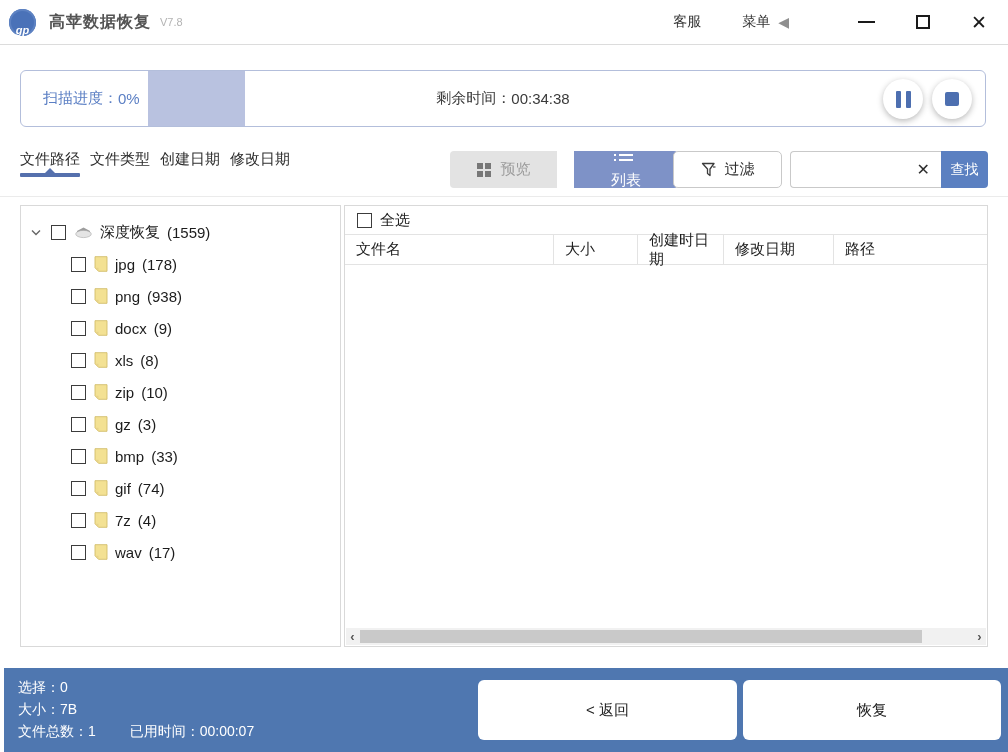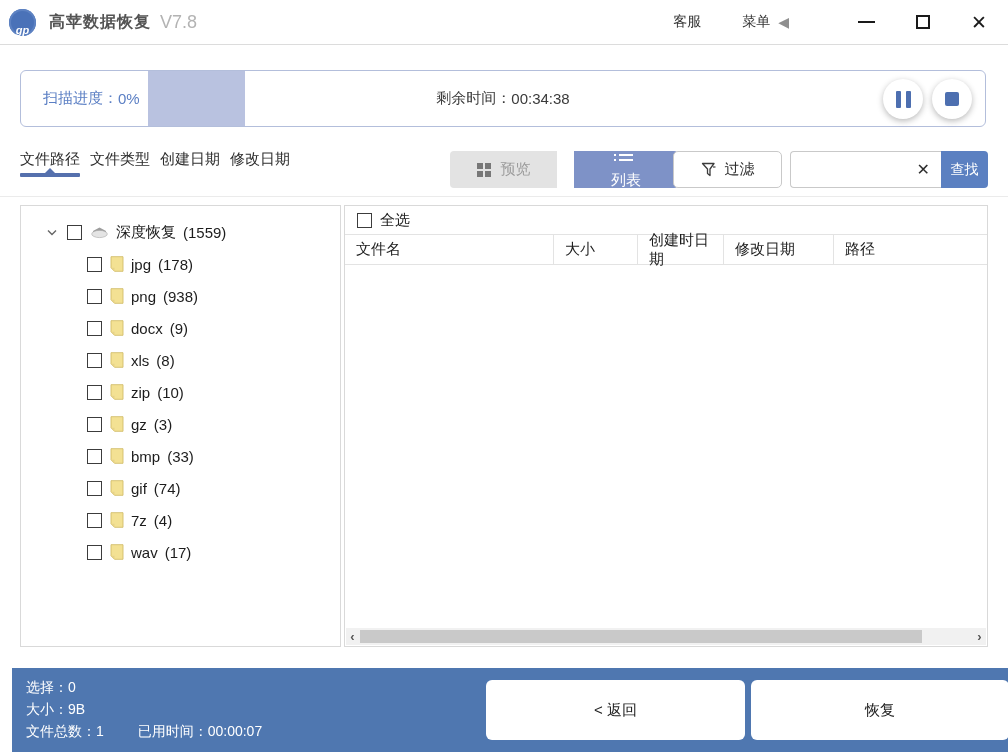--- a/index.html
+++ b/index.html
@@ -8,21 +8,21 @@
   .window { position:relative; width:1008px; height:752px; background:#fff; }
 
   
   .titlebar { position:absolute; top:0; left:0; right:0; height:45px;
               border-bottom:1px solid #dcdcdc; display:flex; align-items:center; background:#fff; }
   .logo { width:27px; height:27px; border-radius:50%; background:#4a72b8; margin-left:9px;
           display:flex; align-items:flex-end; justify-content:center;
           color:#fff; font-size:11px; font-style:italic; font-weight:bold;
           box-shadow:inset 0 0 0 2px #5d82c2; }
   .app-name { margin-left:13px; font-size:16px; font-weight:600; color:#545454; letter-spacing:1px; }
-  .version { margin-left:9px; font-size:18px; color:#b3b3b3; }
+  .version { margin-left:9px; font-size:11px; color:#b3b3b3; }
   .tb-right { margin-left:auto; display:flex; align-items:center; }
   .tb-link { font-size:14px; color:#333; cursor:pointer; }
   .cs-link { margin-right:41px; }
   .menu-link { margin-right:8px; }
   .menu-caret { color:#8f8f8f; font-size:14px; margin-right:62px; cursor:pointer; }
   .win-btn { width:30px; height:30px; display:flex; align-items:center; justify-content:center; cursor:pointer; }
   .win-min { margin-right:27px; }
   .win-min i { display:block; width:17px; border-top:2px solid #1a1a1a; }
   .win-max { margin-right:26px; }
   .win-max i { display:block; width:14px; height:14px; border:2px solid #1a1a1a; }
@@ -70,21 +70,21 @@
   .search-wrap { position:absolute; left:790px; top:151px; width:198px; height:37px; display:flex; }
   .search-input { flex:1; border:1px solid #c9c9c9; border-right:none; border-radius:4px 0 0 4px;
                   padding:0 30px 0 10px; font-size:14px; outline:none; color:#333; min-width:0; }
   .clear-icon { position:absolute; right:58px; top:0; bottom:0; display:flex; align-items:center;
                 color:#2d2d2d; font-size:16px; cursor:pointer; }
   .search-btn { width:47px; background:#5b80c1; color:#fff; font-size:14px; border:none;
                 border-radius:0 4px 4px 0; display:flex; align-items:center; justify-content:center; cursor:pointer; }
 
   
   .tree-panel { position:absolute; left:20px; top:205px; width:321px; height:442px;
-                border:1px solid #d9d9d9; background:#fff; overflow:hidden;padding-left:16px; }
+                border:1px solid #d9d9d9; background:#fff; overflow:hidden; }
   .tree { padding-top:10px; }
   .tree-row { height:32px; display:flex; align-items:center; cursor:pointer; }
   .tree-root { padding-left:10px; }
   .tree-child { padding-left:50px; }
   .chevron { width:14px; display:flex; align-items:center; margin-right:6px; }
   .cb { width:15px; height:15px; border:1px solid #3c3c3c; background:#fff; flex:none; cursor:pointer; }
   .tree-icon { margin:0 7px 0 8px; display:flex; align-items:center; flex:none; }
   .tree-label { font-size:15px; color:#1c1c1c; }
   .tree-count { font-size:15px; color:#1c1c1c; margin-left:7px; }
 
@@ -102,21 +102,21 @@
   .col:nth-child(5){ flex:1; border-right:none; }
   .hscroll { position:absolute; left:1px; right:1px; bottom:1px; height:17px; background:#f1f1f1;
              display:flex; align-items:center; }
   .hs-arrow { width:13px; text-align:center; font-size:13px; font-weight:bold; color:#555;
               line-height:17px; cursor:pointer; }
   .hs-left { position:absolute; left:0; }
   .hs-right { position:absolute; right:0; }
   .hs-thumb { position:absolute; left:14px; width:562px; top:2px; height:13px; background:#c9c9c9; cursor:pointer; }
 
   
-  .footer { position:absolute; left:12px; right:0; top:668px; height:84px; background:#4f77b0; }
+  .footer { position:absolute; left:4px; right:0; top:668px; height:84px; background:#4f77b0; }
   .stats { position:absolute; left:14px; top:8px; color:#fff; font-size:14px; line-height:22px; }
   .stats-row3 span { margin-right:30px; }
   .stats-row3 span:last-child { margin-right:0; }
   .footer-btn { position:absolute; top:12px; height:60px; background:#fff; border-radius:6px;
                 display:flex; align-items:center; justify-content:center; font-size:15px; color:#222;
                 cursor:pointer; }
   .back-btn { left:474px; width:259px; }
   .recover-btn { left:739px; width:258px; }
 </style>
 </head>
@@ -360,21 +360,21 @@
     <div class="hscroll">
       <span class="hs-arrow hs-left">‹</span>
       <span class="hs-thumb"></span>
       <span class="hs-arrow hs-right">›</span>
     </div>
   </div>
 
   <div class="footer">
     <div class="stats">
       <div>选择：0</div>
-      <div>大小：9B</div>
+      <div>大小：7B</div>
       <div class="stats-row3">
         <span>文件总数：1</span>
         <span>已用时间：00:00:07</span>
       </div>
     </div>
     <div class="footer-btn back-btn">&lt; 返回</div>
     <div class="footer-btn recover-btn">恢复</div>
   </div>
 
 </div>

